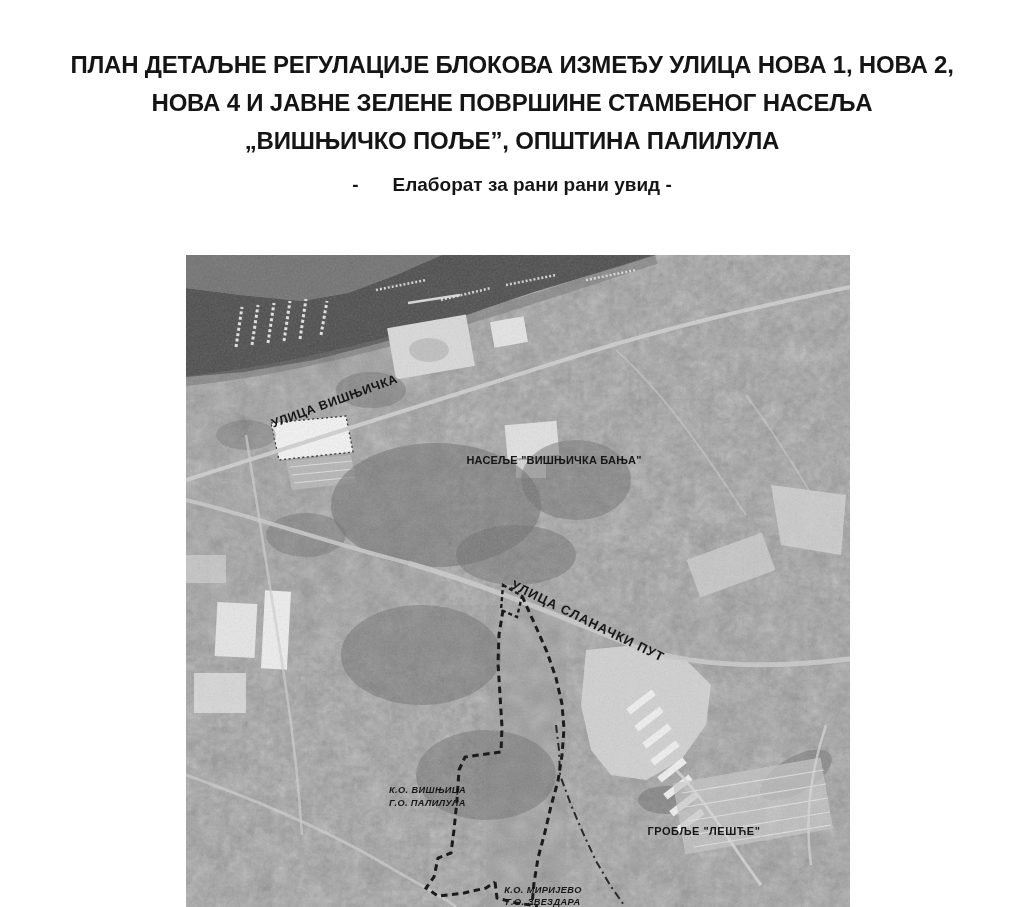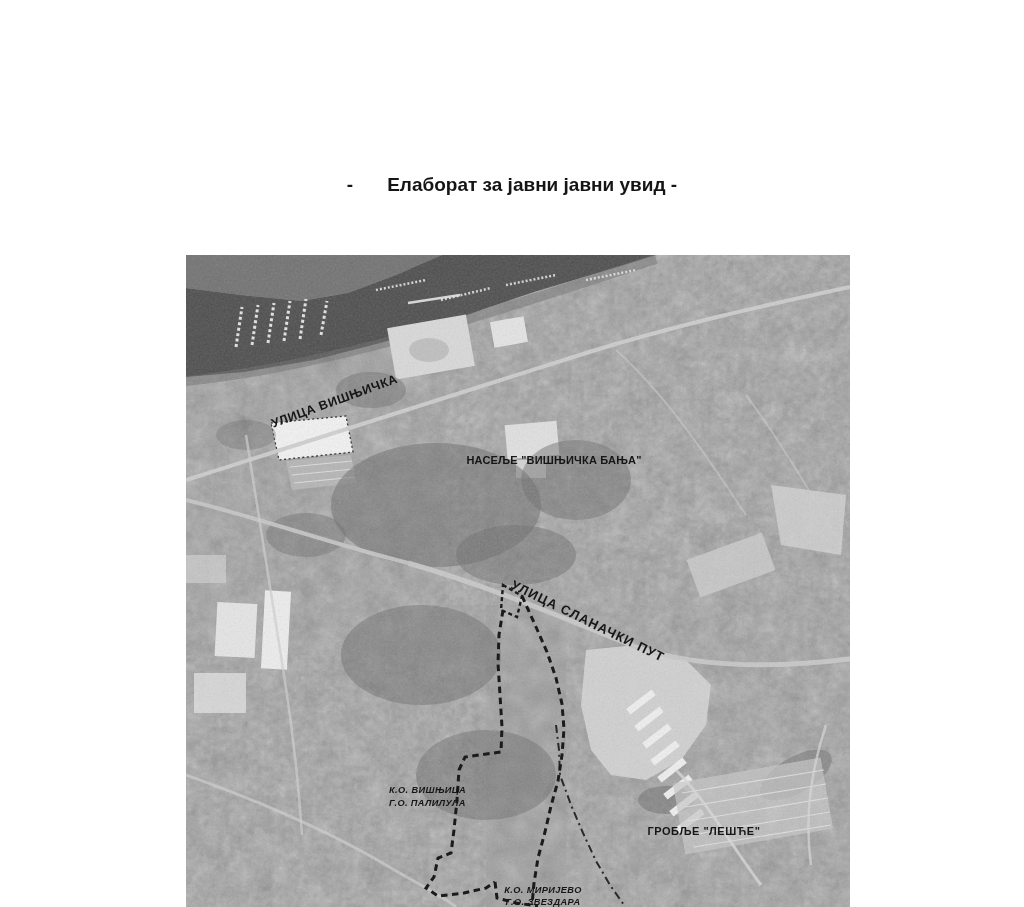--- a/index.html
+++ b/index.html
@@ -25,24 +25,29 @@
   }
   .map-figure svg{display:block;}
   .map-label{font-family:"Liberation Sans", sans-serif;font-weight:bold;}
   .map-label.italic{font-style:italic;}
 </style>
 </head>
 <body>
 
 <div class="page">
 
+  <div class="doc-title">
+    <div>ПЛАН ДЕТАЉНЕ РЕГУЛАЦИЈЕ БЛОКОВА ИЗМЕЂУ УЛИЦА НОВА 1, НОВА 2,</div>
+    <div>НОВА 4 И ЈАВНЕ ЗЕЛЕНЕ ПОВРШИНЕ СТАМБЕНОГ НАСЕЉА</div>
+    <div>„ВИШЊИЧКО ПОЉЕ”, ОПШТИНА ПАЛИЛУЛА</div>
+  </div>
 
   <div class="doc-subtitle">
     <span>-</span>
-    <span>Елаборат за јавни јавни увид -</span>
+    <span>Елаборат за рани рани увид -</span>
   </div>
 
   <div class="map-figure">
     <svg width="664" height="652" viewBox="0 0 664 652" xmlns="http://www.w3.org/2000/svg">
       <defs>
         <filter id="mottle" x="0%" y="0%" width="100%" height="100%">
           <feTurbulence type="fractalNoise" baseFrequency="0.045" numOctaves="4" seed="8" stitchTiles="stitch"></feTurbulence>
           <feColorMatrix type="saturate" values="0"></feColorMatrix>
         </filter>
         <filter id="urban" x="0%" y="0%" width="100%" height="100%">

